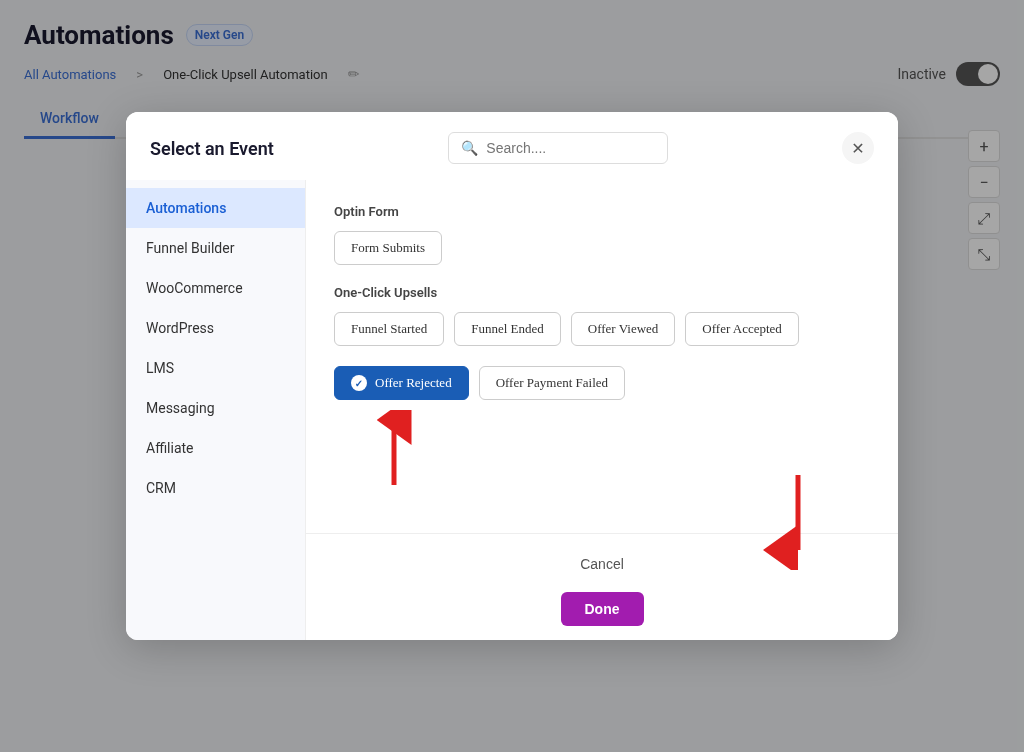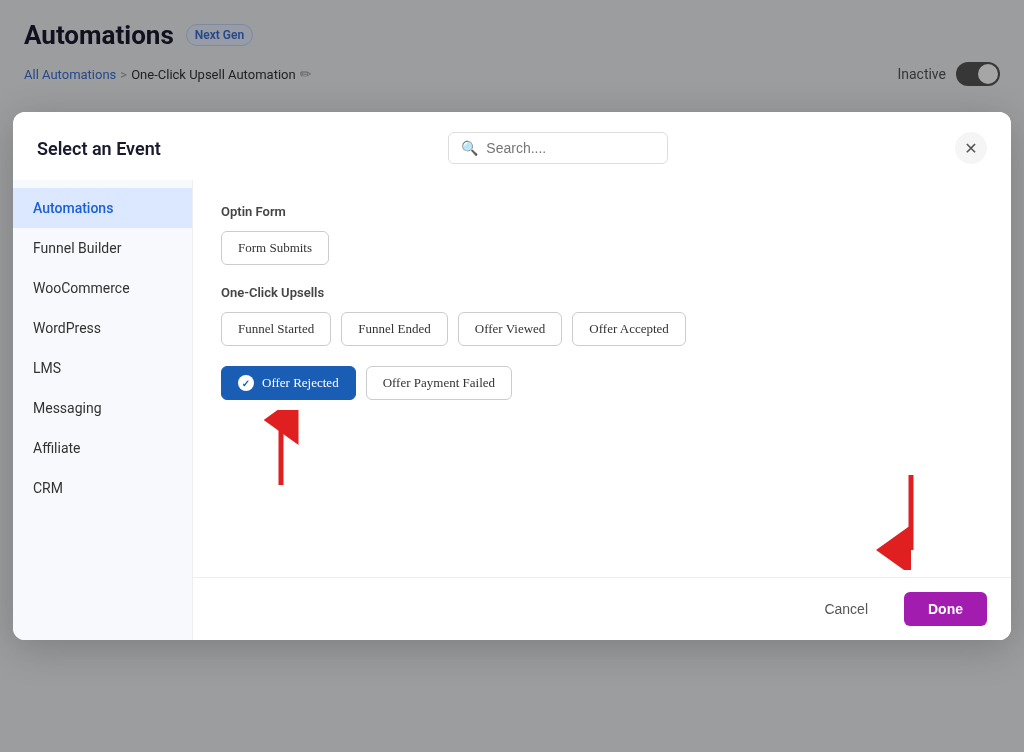--- a/index.html
+++ b/index.html
@@ -39,21 +39,21 @@
       font-size: 12px;
       font-weight: 600;
       padding: 3px 8px;
       border-radius: 12px;
       border: 1px solid #c5d5f5;
     }
 
     .breadcrumb {
       display: flex;
       align-items: center;
-      gap: 4px;
+      gap: 20px;
       font-size: 13px;
       color: #3b6fd4;
       margin-bottom: 20px;
     }
 
     .breadcrumb-separator {
       color: #999;
     }
 
     .breadcrumb-current {
@@ -147,21 +147,21 @@
       display: flex;
       align-items: center;
       justify-content: center;
       z-index: 100;
     }
 
     
     .modal {
       background: white;
       border-radius: 12px;
-      width: 998px;
+      width: 772px;
       max-height: 580px;
       box-shadow: 0 8px 40px rgba(0,0,0,0.2);
       overflow: hidden;
       position: relative;
     }
 
     .modal-header {
       display: flex;
       align-items: center;
       justify-content: space-between;
@@ -294,28 +294,29 @@
       color: #1a5db5;
       font-size: 10px;
       font-weight: bold;
     }
 
     
     .modal-footer {
       display: flex;
       justify-content: flex-end;
       align-items: center;
-      gap: 20px;
+      gap: 12px;
       padding: 14px 24px;
       border-top: 1px solid #eee;
       background: white;
       position: absolute;
       bottom: 0;
       right: 0;
       left: 180px;
+      flex-direction: column;
     }
 
     .btn-cancel {
       background: transparent;
       border: none;
       color: #555;
       font-size: 14px;
       cursor: pointer;
       padding: 8px 16px;
     }

